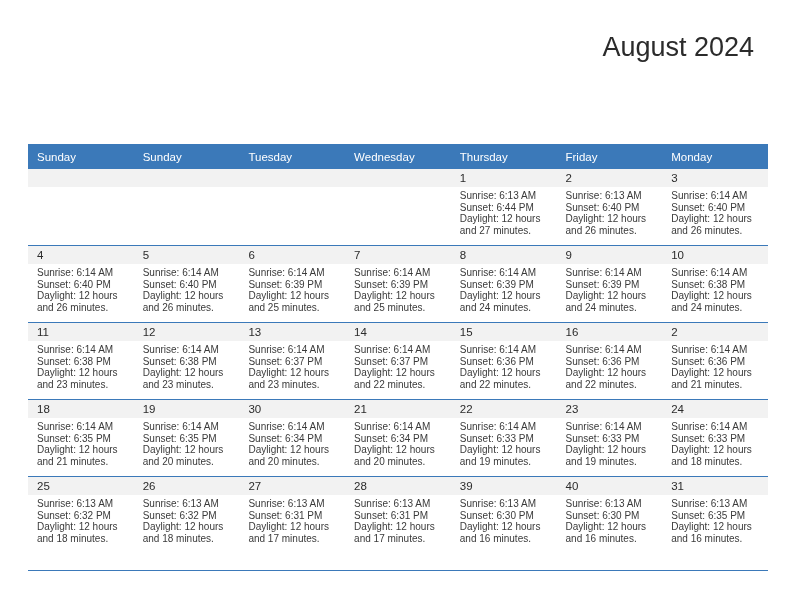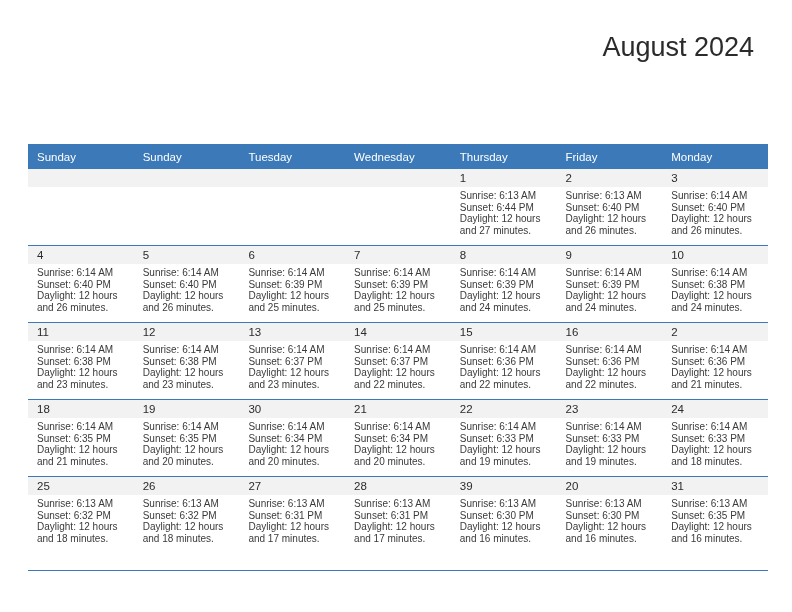--- a/index.html
+++ b/index.html
@@ -535,21 +535,21 @@
               <div class="info">
                 <div>Sunrise: 6:13 AM</div>
                 <div>Sunset: 6:30 PM</div>
                 <div>Daylight: 12 hours</div>
                 <div>and 16 minutes.</div>
               </div>
             </div>
           </td>
           <td>
             <div class="cell">
-              <div class="daynum">20</div>
+              <div class="daynum">40</div>
               <div class="info">
                 <div>Sunrise: 6:13 AM</div>
                 <div>Sunset: 6:30 PM</div>
                 <div>Daylight: 12 hours</div>
                 <div>and 16 minutes.</div>
               </div>
             </div>
           </td>
           <td>
             <div class="cell">

